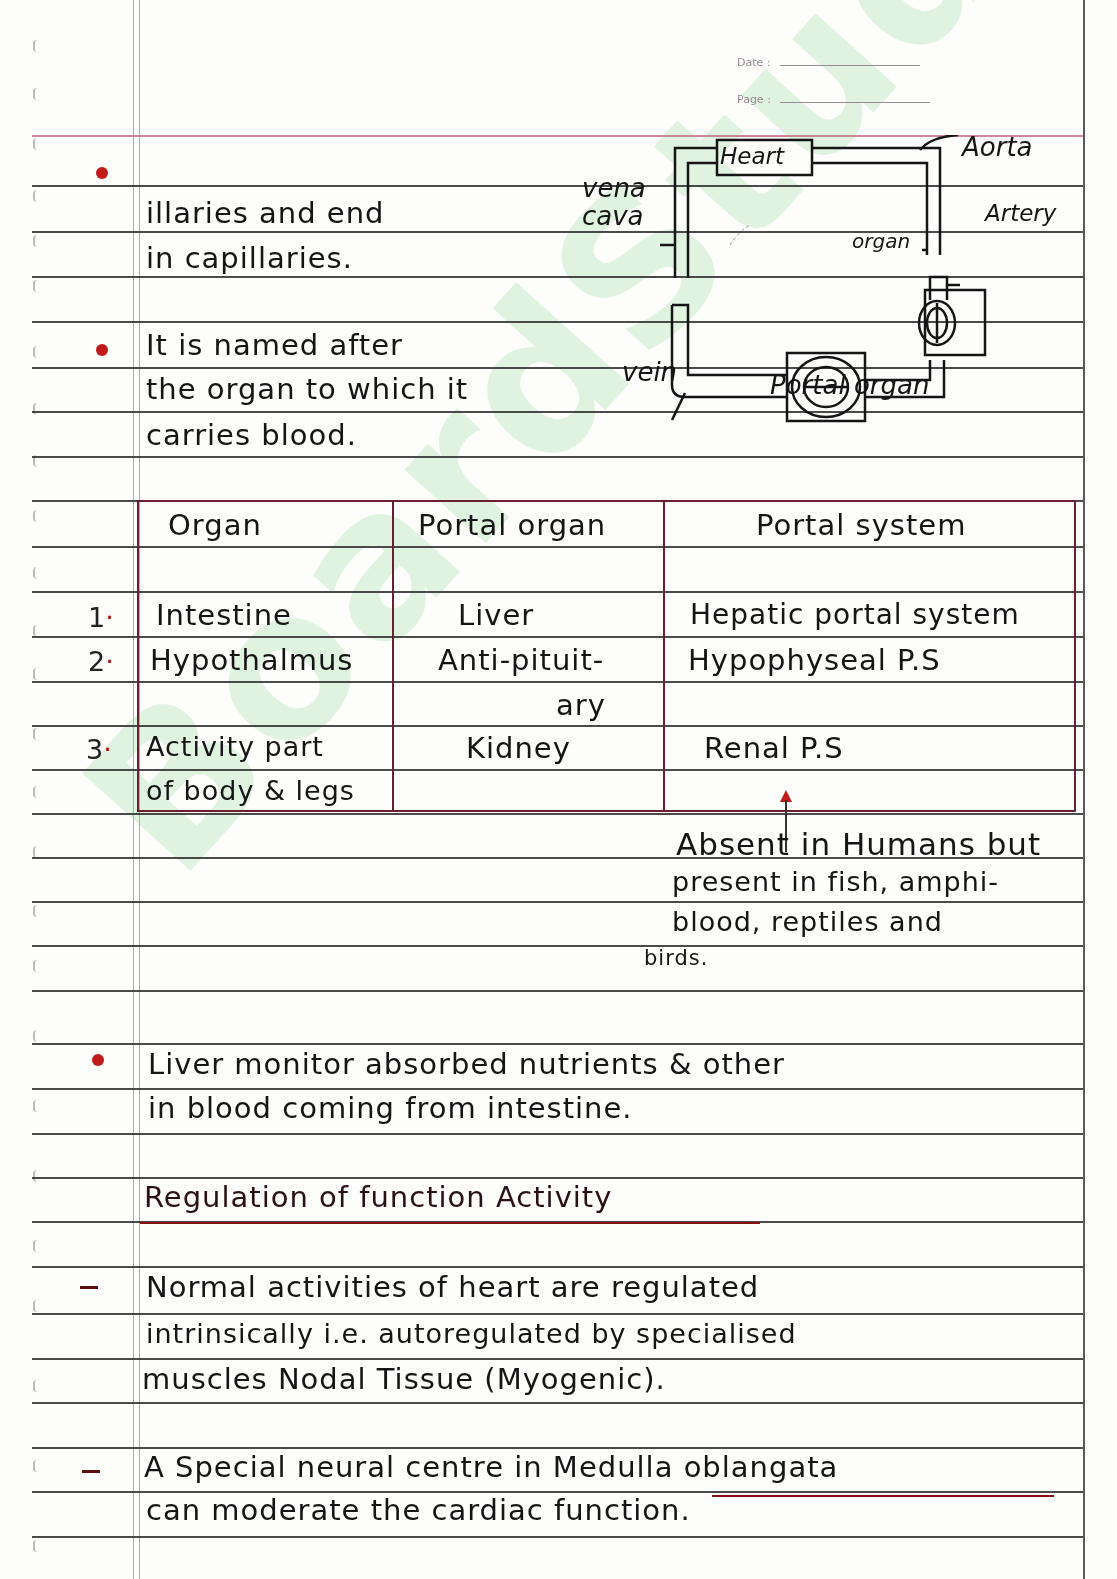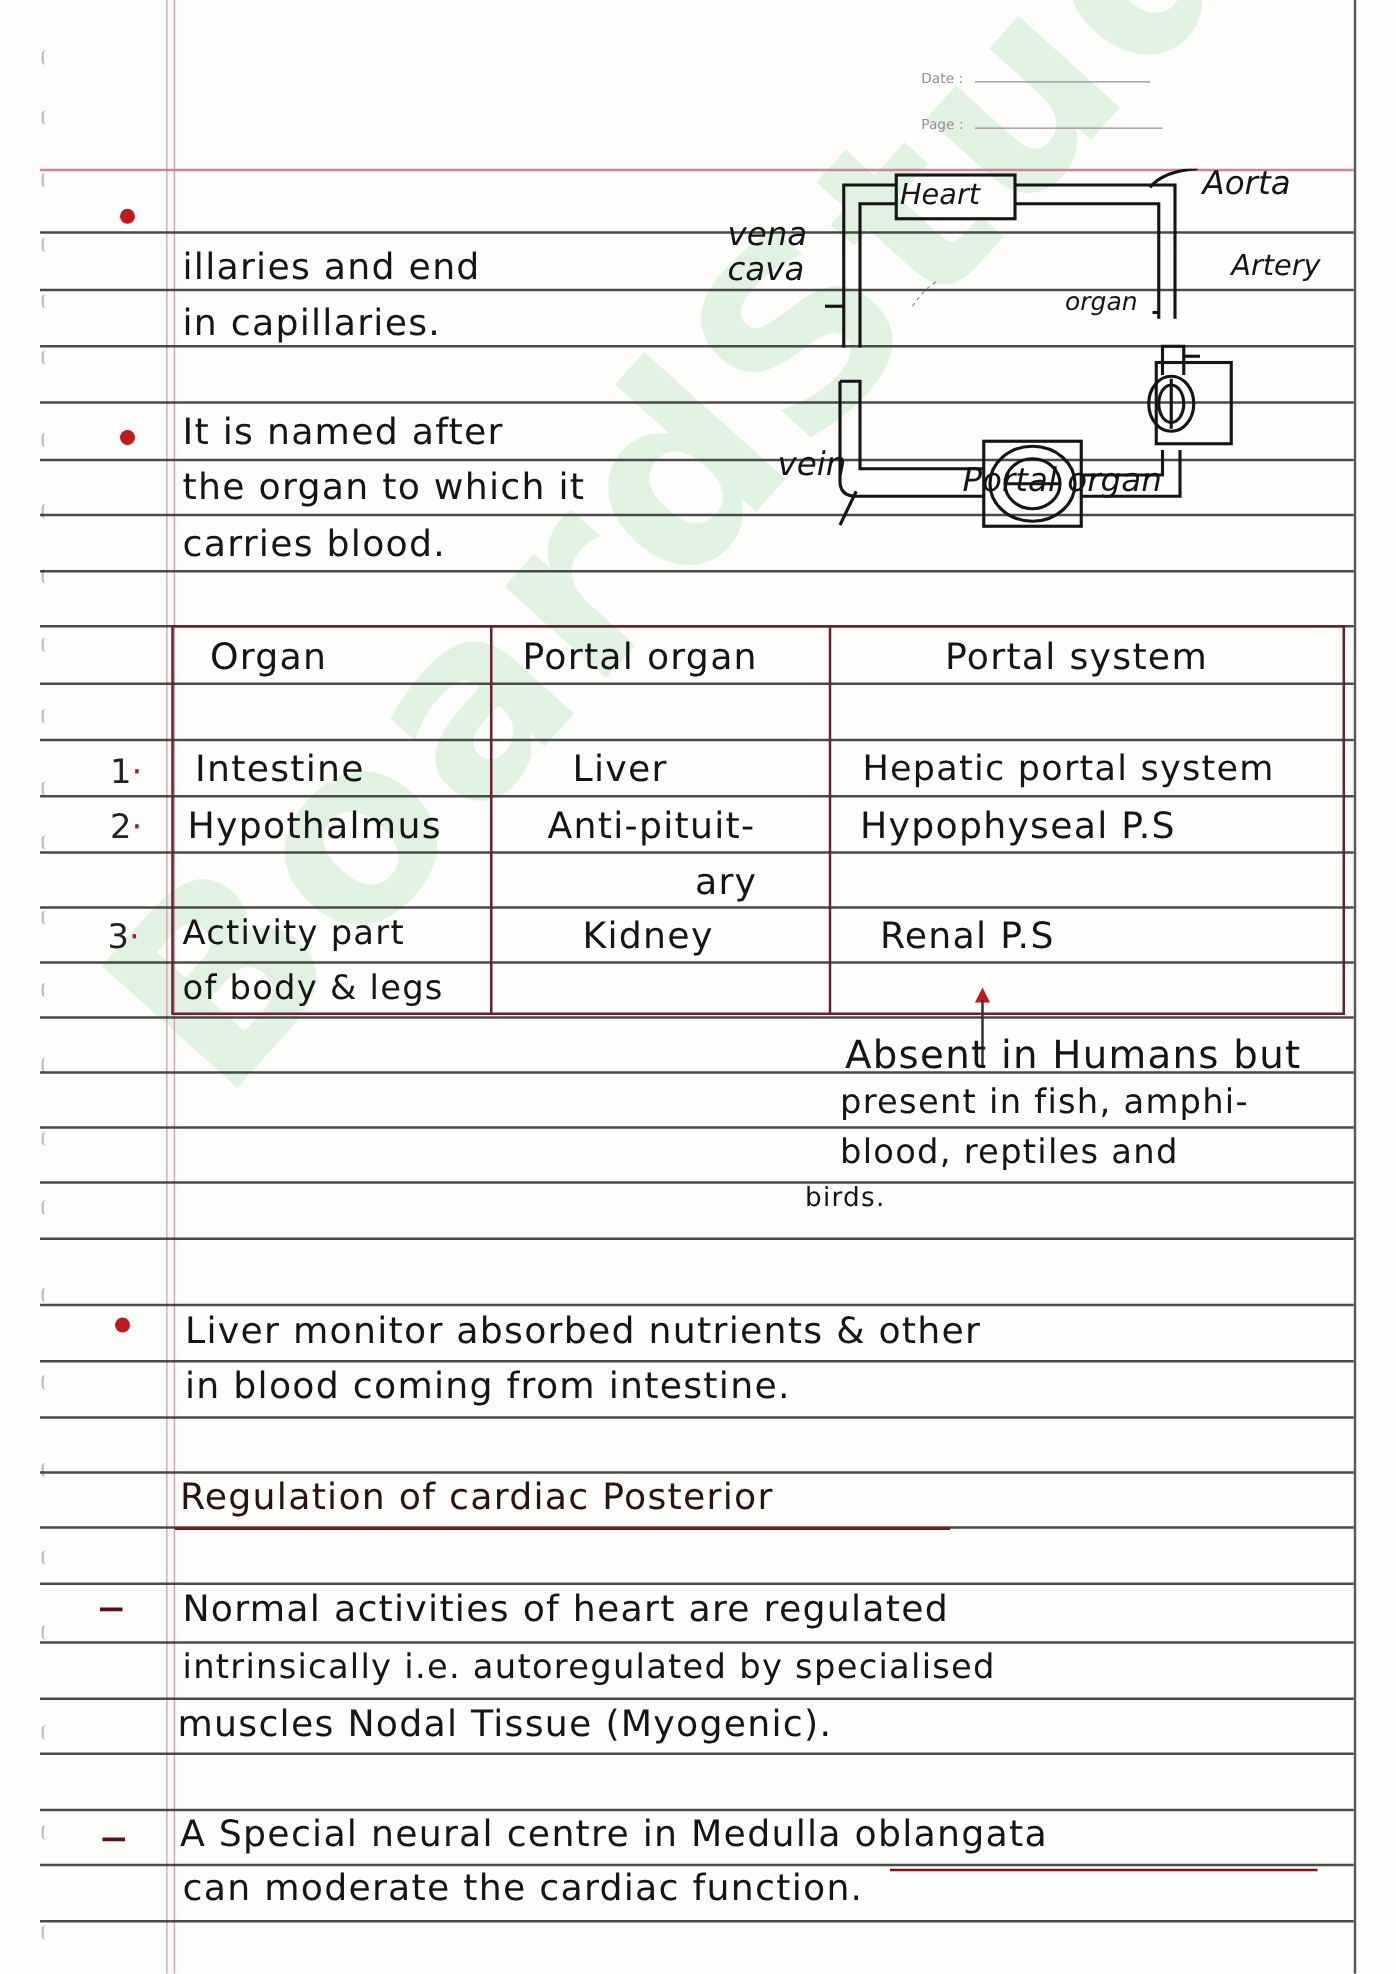--- a/index.html
+++ b/index.html
@@ -207,21 +207,21 @@
   <div class="arrow-shaft" style="left:785px;top:800px;height:52px"></div>
   <div class="t" style="left:676px;top:826px;font-size:31px">Absent in Humans but</div>
   <div class="t" style="left:672px;top:866px;font-size:27px">present in fish, amphi-</div>
   <div class="t" style="left:672px;top:906px;font-size:27px">blood, reptiles and</div>
   <div class="t" style="left:644px;top:946px;font-size:21px">birds.</div>
 
   <div class="bullet" style="left:92px;top:1054px"></div>
   <div class="t" style="left:148px;top:1047px">Liver monitor  absorbed  nutrients &amp; other</div>
   <div class="t" style="left:148px;top:1091px">in  blood  coming  from  intestine.</div>
 
-  <div class="t" style="left:144px;top:1180px;color:#2a1212">Regulation of cardiac Posterior</div>
+  <div class="t" style="left:144px;top:1180px;color:#2a1212">Regulation of function Activity</div>
   <div class="underline-red" style="left:140px;top:1222px;width:620px"></div>
 
   <div class="dash" style="left:80px;top:1286px"></div>
   <div class="t" style="left:146px;top:1270px">Normal  activities  of  heart  are  regulated</div>
   <div class="t" style="left:146px;top:1318px;font-size:27px">intrinsically  i.e.  autoregulated  by  specialised</div>
   <div class="t" style="left:142px;top:1362px">muscles   Nodal  Tissue   (Myogenic).</div>
 
   <div class="dash" style="left:82px;top:1470px"></div>
   <div class="t" style="left:144px;top:1450px">A Special  neural  centre  in  Medulla oblangata</div>
   <div class="underline-red" style="left:712px;top:1495px;width:342px"></div>

